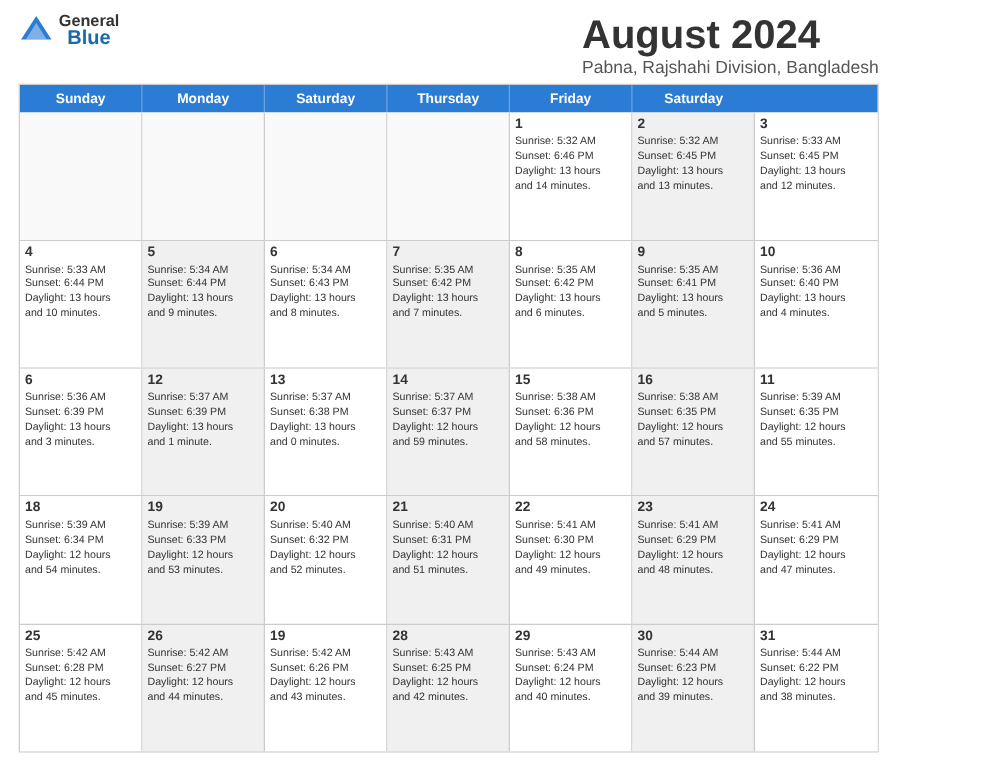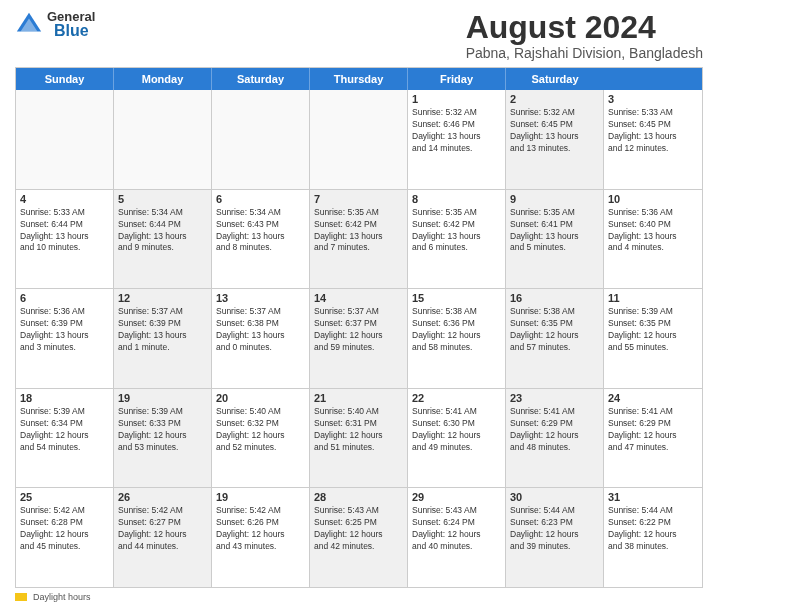--- a/index.html
+++ b/index.html
@@ -388,17 +388,13 @@
             <div class="day-number">31</div>
             <div class="day-info" style="white-space: pre-line;">Sunrise: 5:44 AM
 Sunset: 6:22 PM
 Daylight: 12 hours
 and 38 minutes.</div>
           </div>
         </div>
       </div>
   </div>
 
-  <div class="footer-note">
-    <span class="daylight-bar"></span>
-    <span>Daylight hours</span>
-  </div>
 </div>
 
 </body></html>

